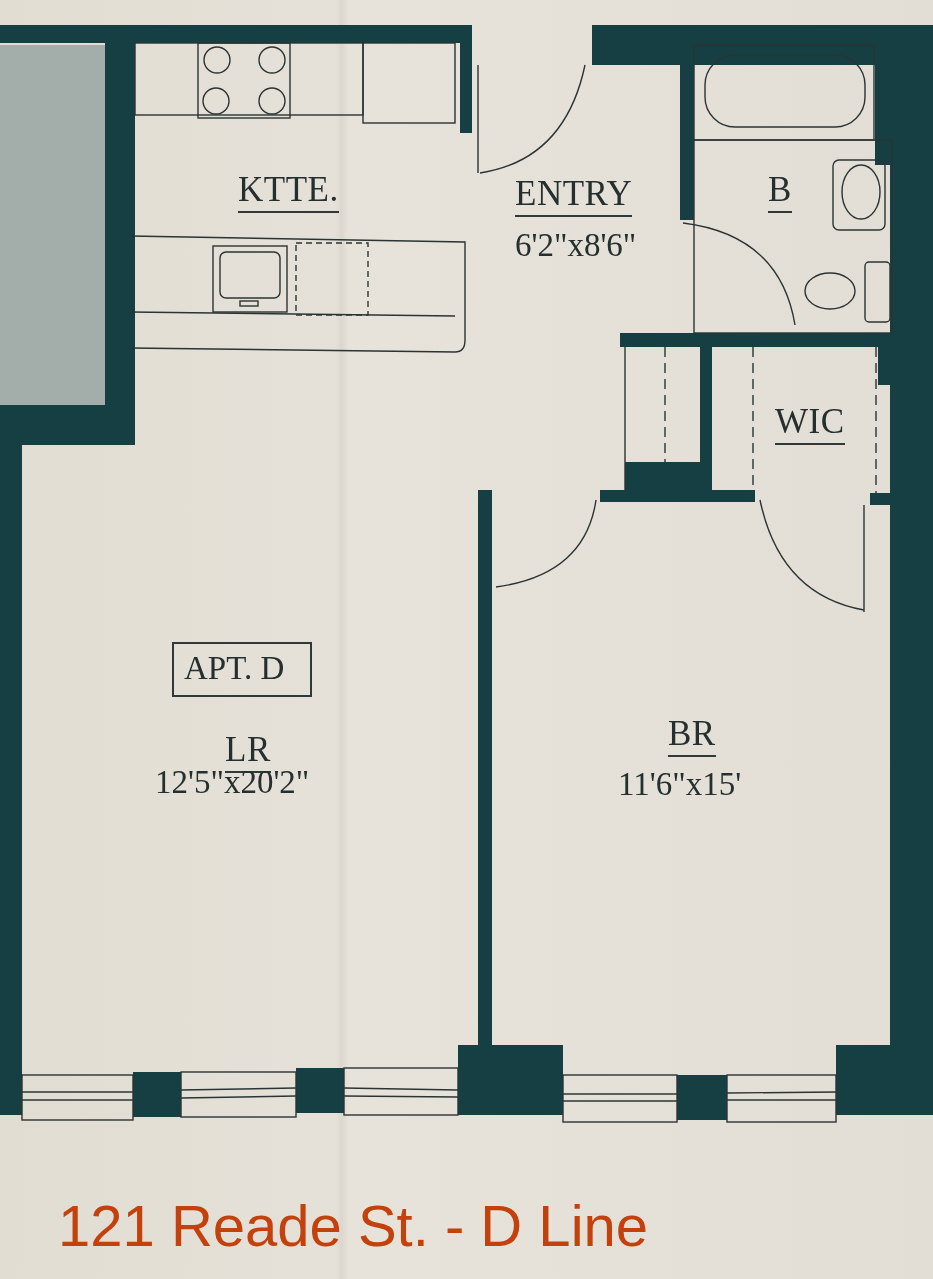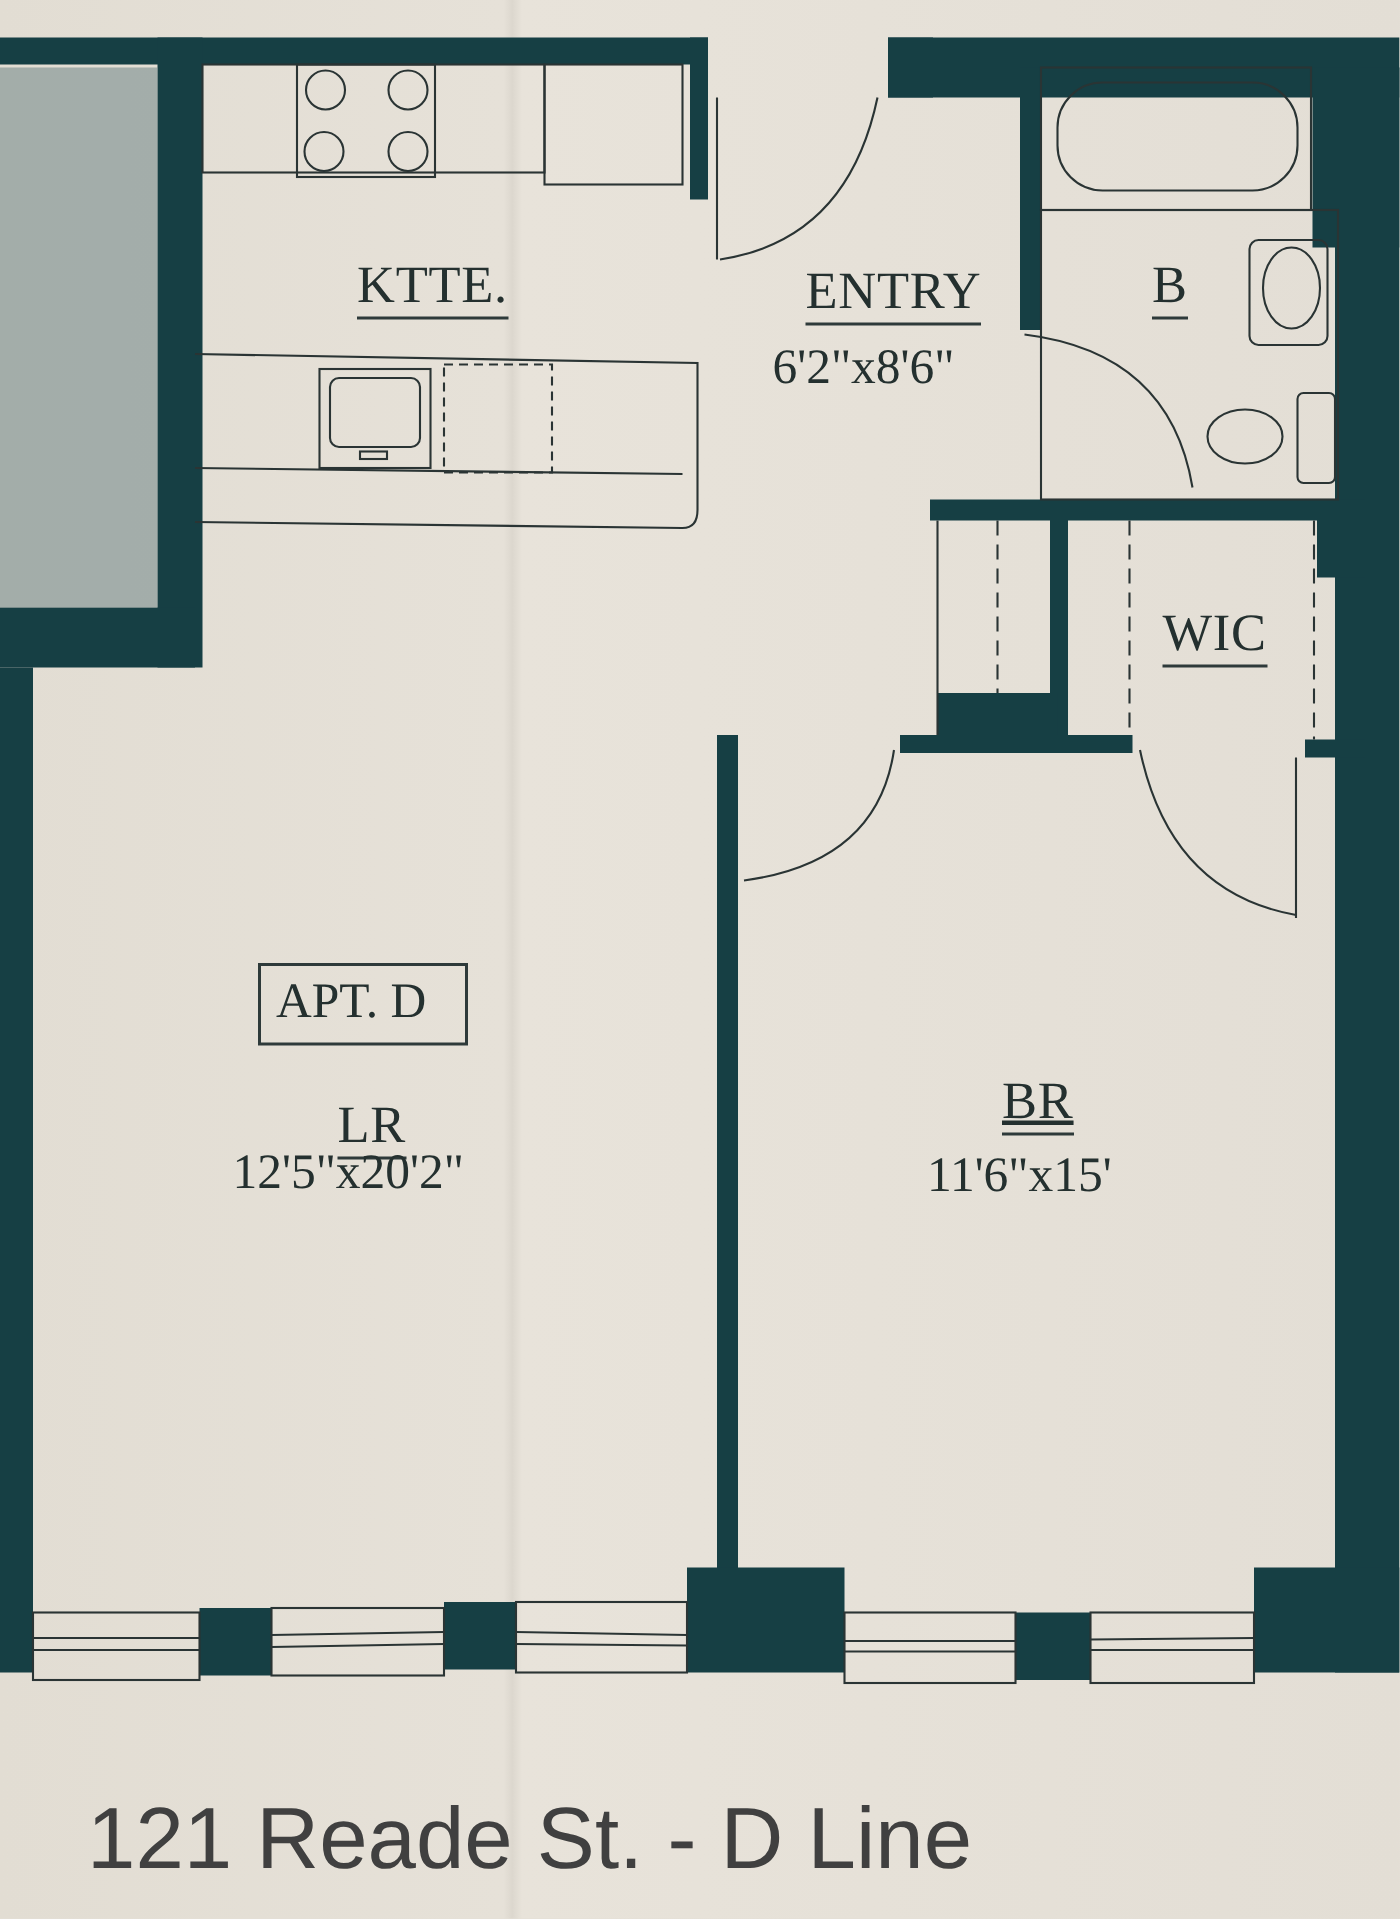--- a/index.html
+++ b/index.html
@@ -6,21 +6,21 @@
   body{width:933px;height:1279px;background:#e4dfd6;overflow:hidden;position:relative;
        font-family:"Liberation Serif","DejaVu Serif",serif;}
   .paper{position:absolute;inset:0;background:linear-gradient(90deg,#e2ddd3 0%,#e6e1d8 36%,#dcd7ce 36.6%,#e8e3da 37.3%,#e3ded5 100%);}
   svg.plan{position:absolute;left:0;top:0;}
   .lbl{position:absolute;color:#24302f;text-align:left;white-space:nowrap;line-height:1;}
   .room{font-size:35px;letter-spacing:0.5px;}
   .room span{border-bottom:2px solid #2e3a3a;padding-bottom:2px;}
   .dim{font-size:33px;}
   .apt{font-size:33px;border:2px solid #2e3a3a;padding:8px 26px 10px 10px;}
   .caption{position:absolute;left:58px;top:1192px;font-family:"Liberation Sans","DejaVu Sans",sans-serif;
-           font-size:58px;color:#404040;letter-spacing:0px;white-space:nowrap;}
+           font-size:58px;color:#c2410c;letter-spacing:0px;white-space:nowrap;}
 </style>
 </head>
 <body>
 
 <div class="paper"></div>
 
 <svg class="plan" width="933" height="1279" viewBox="0 0 933 1279">
   <g fill="#163f44">
 
     <rect x="0" y="25" width="472" height="18"></rect>
@@ -104,23 +104,23 @@
     <rect x="563" y="1075" width="114" height="47"></rect>
     <line x1="563" y1="1094" x2="677" y2="1094"></line>
       <line x1="563" y1="1101" x2="677" y2="1101"></line>
     <rect x="727" y="1075" width="109" height="47"></rect>
     <line x1="727" y1="1093" x2="836" y2="1092"></line>
       <line x1="727" y1="1100" x2="836" y2="1100"></line>
   </g>
 </svg>
 
 <div class="lbl room" style="left:238px;top:172px;"><span>KTTE.</span></div>
-<div class="lbl room" style="left:537px;top:176px;"><span>ENTRY</span></div>
+<div class="lbl room" style="left:515px;top:176px;"><span>ENTRY</span></div>
 <div class="lbl dim" style="left:515px;top:229px;">6'2"x8'6"</div>
 <div class="lbl room" style="left:768px;top:172px;"><span>B</span></div>
 <div class="lbl room" style="left:775px;top:404px;"><span>WIC</span></div>
 <div class="lbl apt" style="left:172px;top:642px;">APT. D</div>
 <div class="lbl room" style="left:225px;top:732px;"><span>LR</span></div>
 <div class="lbl dim" style="left:155px;top:766px;">12'5"x20'2"</div>
-<div class="lbl room" style="left:668px;top:716px;text-decoration:underline;"><span>BR</span></div>
+<div class="lbl room" style="left:668px;top:716px;"><span>BR</span></div>
 <div class="lbl dim" style="left:618px;top:768px;">11'6"x15'</div>
 
 <div class="caption">121 Reade St. - D Line</div>
 
 </body></html>

